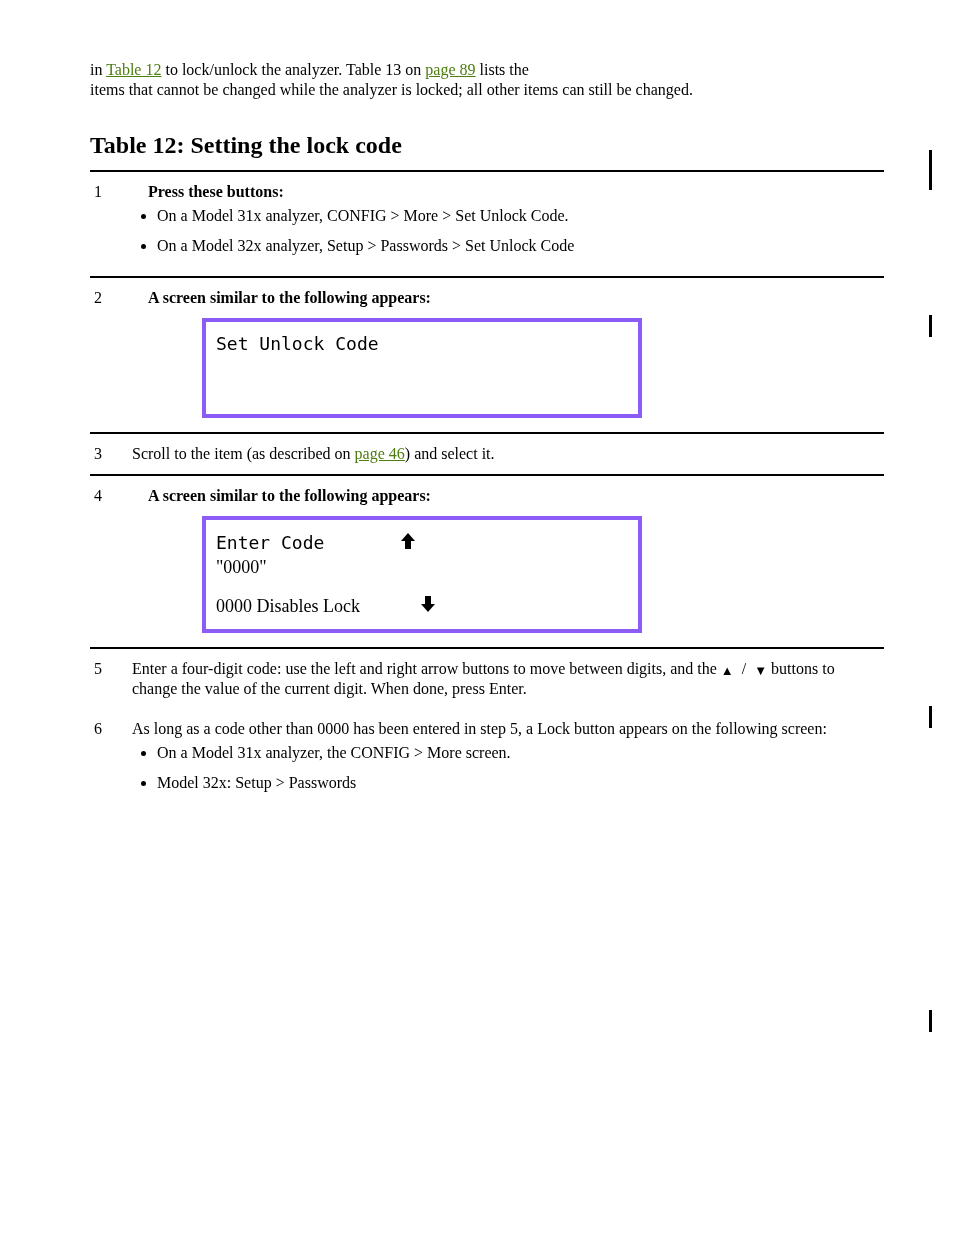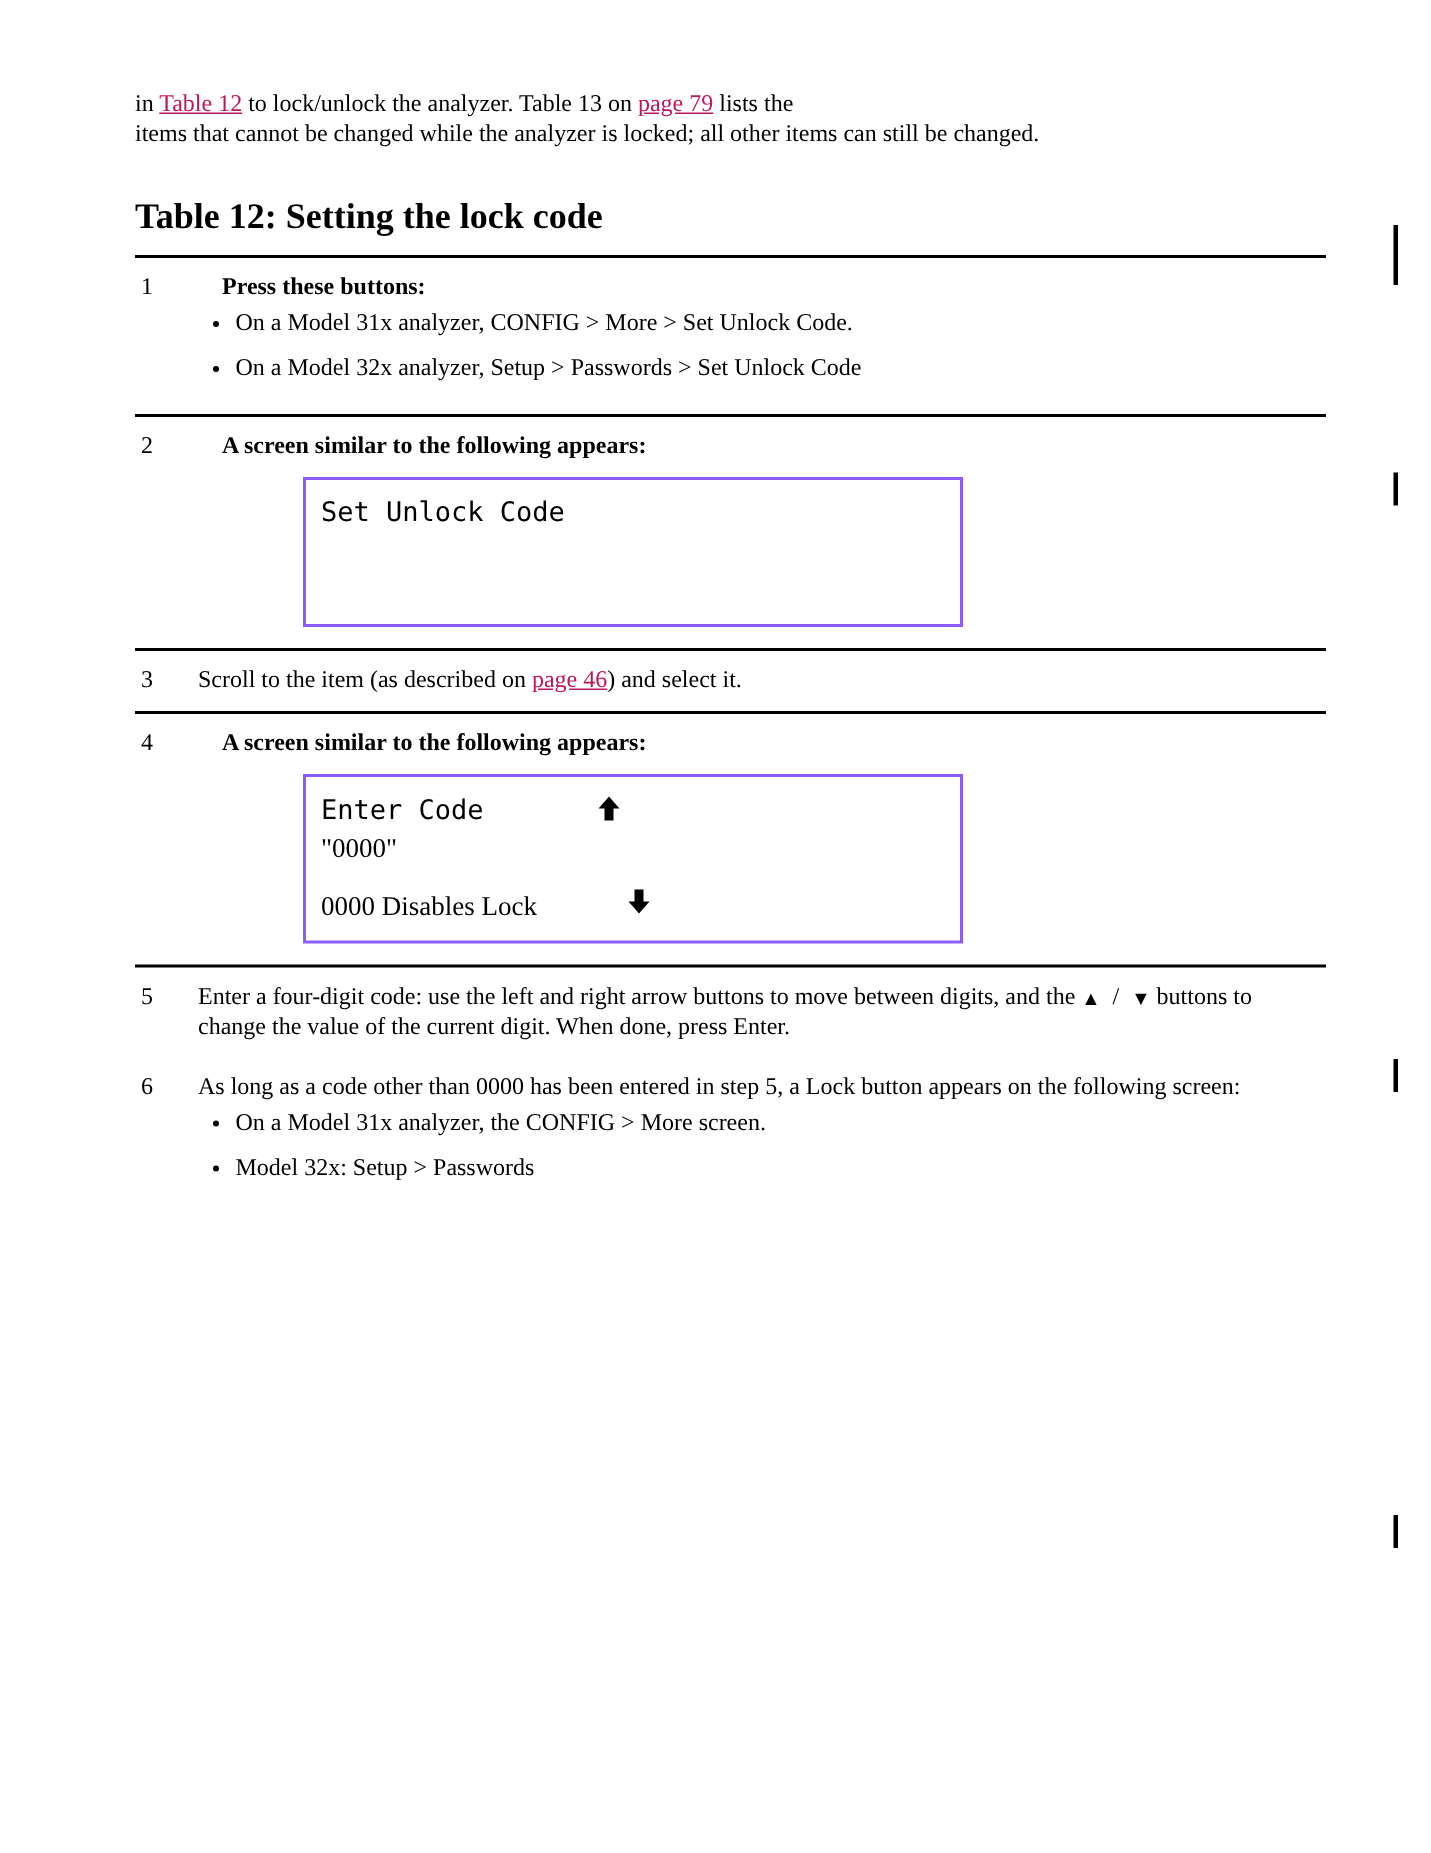--- a/index.html
+++ b/index.html
@@ -12,21 +12,21 @@
     line-height: 1.25;
   }
   .page {
     width: 954px;
     height: 1235px;
     position: relative;
     box-sizing: border-box;
     padding: 60px 70px 60px 90px;
   }
   .link {
-    color: #be185d;
+    color: #4d7c0f;
     text-decoration: underline;
   }
   .para {
     margin-bottom: 18px;
     text-align: left;
   }
   .section-heading {
     font-weight: bold;
     font-size: 24px;
     margin-top: 30px;
@@ -60,21 +60,21 @@
   }
   ul.plainlist li {
     margin: 4px 0 10px 0;
   }
   .step-title {
     font-weight: bold;
     margin-right: 4px;
     margin-left: 16px;
   }
   .device-screen {
-    border: 2px solid #8b5cf6;
+    border: 4px solid #8b5cf6;
     width: 440px;
     margin: 10px 0 4px 70px;
     padding: 10px 10px;
     font-family: Consolas, "Lucida Console", monospace;
     font-size: 18px;
     line-height: 1.3;
     box-sizing: border-box;
     background: #fff;
     position: relative;
     text-align: right;
@@ -105,21 +105,21 @@
 <body>
 
 <div class="page">
 
   <div class="changebar" style="top:150px; height:40px;"></div>
   <div class="changebar" style="top:315px; height:22px;"></div>
   <div class="changebar" style="top:706px; height:22px;"></div>
   <div class="changebar" style="top:1010px; height:22px;"></div>
 
   <div class="para">
-    <span>in </span><a class="link" href="#">Table 12</a><span> to lock/unlock the analyzer. Table 13 on </span><a class="link" href="#">page 79</a><span> lists the</span>
+    <span>in </span><a class="link" href="#">Table 12</a><span> to lock/unlock the analyzer. Table 13 on </span><a class="link" href="#">page 89</a><span> lists the</span>
     <br>
     <span>items that cannot be changed while the analyzer is locked; all other items can still be changed.</span>
   </div>
 
   <div class="section-heading">Table 12: Setting the lock code</div>
 
   <table class="steps">
     <tbody>
         <tr class="divider">
           <td colspan="2"></td>

